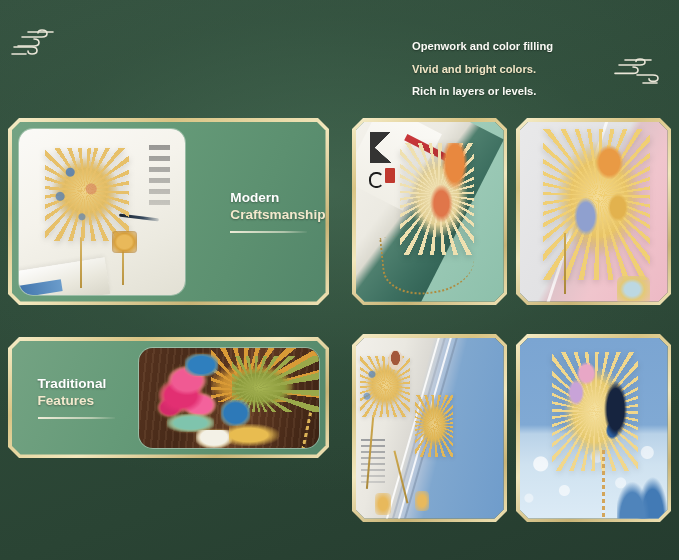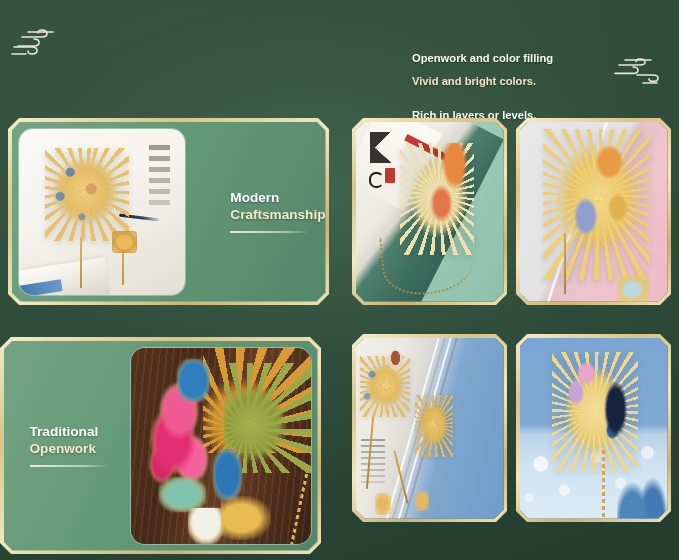--- a/index.html
+++ b/index.html
@@ -52,21 +52,21 @@
     top: 35px;
     width: 250px;
   }
   .feature-line {
     font-size: 11.2px;
     font-weight: bold;
     line-height: 22.5px;
     white-space: nowrap;
     text-shadow: 0 1px 1.5px rgba(0,0,0,0.35);
   }
-  .feature-line.white { color: #fbfbf6; margin-top: 12px; }
+  .feature-line.white { color: #fbfbf6; }
   .feature-line.cream { color: #f1e6c6; }
 
   
   .card {
     position: absolute;
     padding: 3.5px;
     background: linear-gradient(150deg, #f6edc8 0%, #d9c484 26%, #f2e7bd 52%, #c9b476 78%, #efe3b6 100%);
     -webkit-clip-path: polygon(11px 0, calc(100% - 11px) 0, 100% 11px, 100% calc(100% - 11px), calc(100% - 11px) 100%, 11px 100%, 0 calc(100% - 11px), 0 11px);
     clip-path: polygon(11px 0, calc(100% - 11px) 0, 100% 11px, 100% calc(100% - 11px), calc(100% - 11px) 100%, 11px 100%, 0 calc(100% - 11px), 0 11px);
   }
@@ -381,25 +381,25 @@
         <div class="ph p3">
           <div class="dv"></div>
             <div class="bird"></div>
           <div class="tsl3"></div>
             <div class="chm3"></div>
         </div>
       </div>
     </div>
   </div>
 
-  <div class="card card-combo" style="left:0; top:337px; width:321px; height:217px;">
+  <div class="card card-combo" style="left:8px; top:337px; width:321px; height:121px;">
     <div class="card-inner">
       <div class="label-pane right-img">
         <div class="label-line1">Traditional</div>
-        <div class="label-line2">Openwork</div>
+        <div class="label-line2">Features</div>
         <div class="label-rule"></div>
       </div>
       <div class="photo-pane inset" style="width:180px;">
         <div class="ph p4">
           <div class="grain"></div>
           <div class="leafA"></div>
             <div class="leafB"></div>
           <div class="peony"></div>
           <div class="blueA"></div>
             <div class="blueB"></div>

